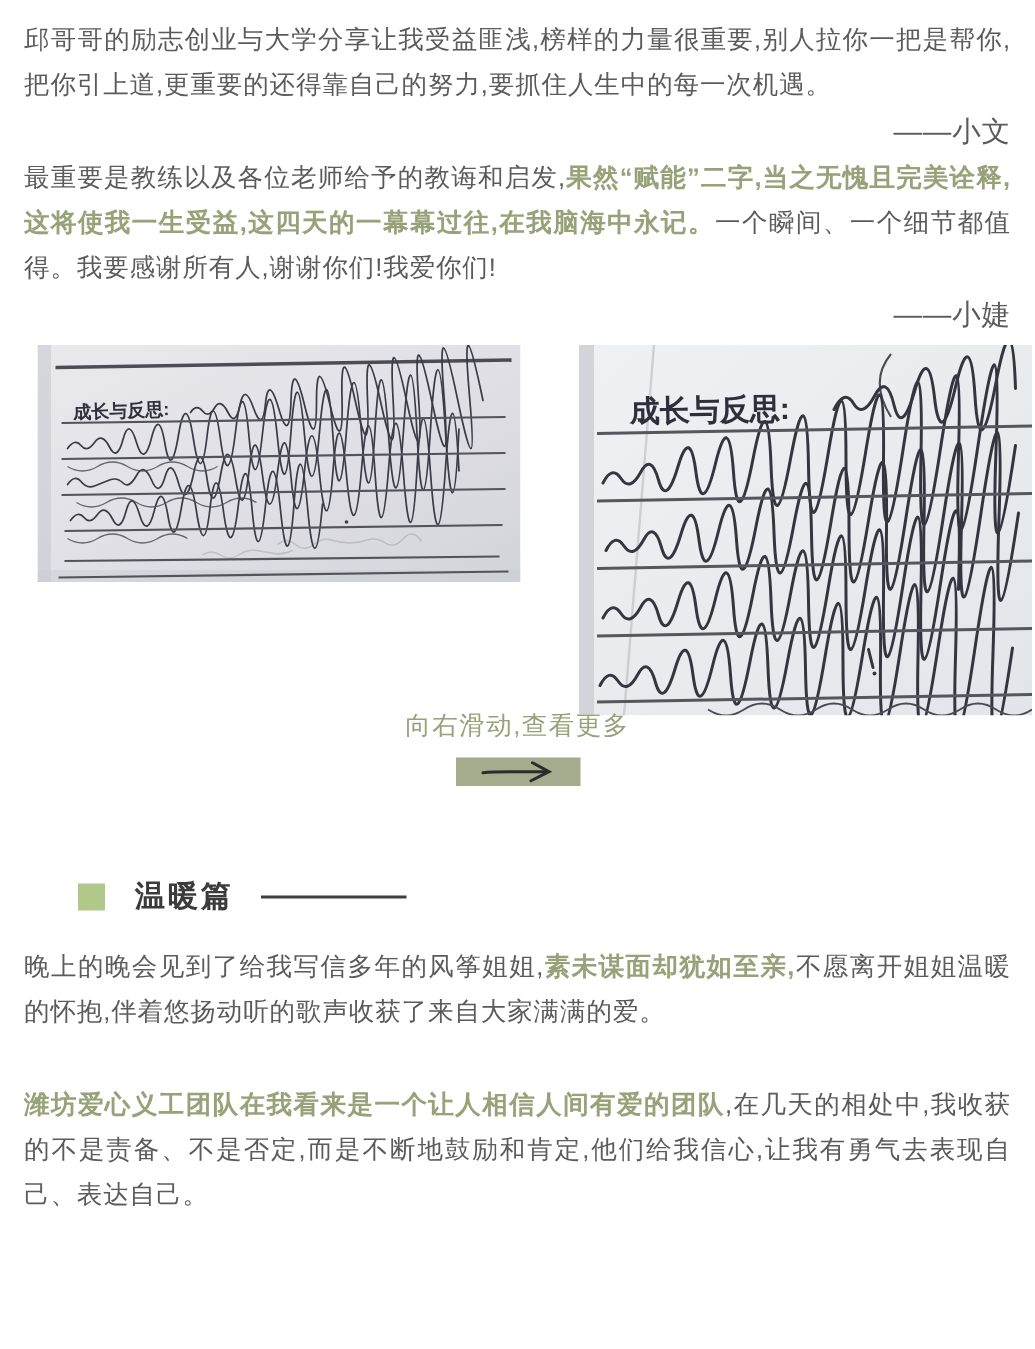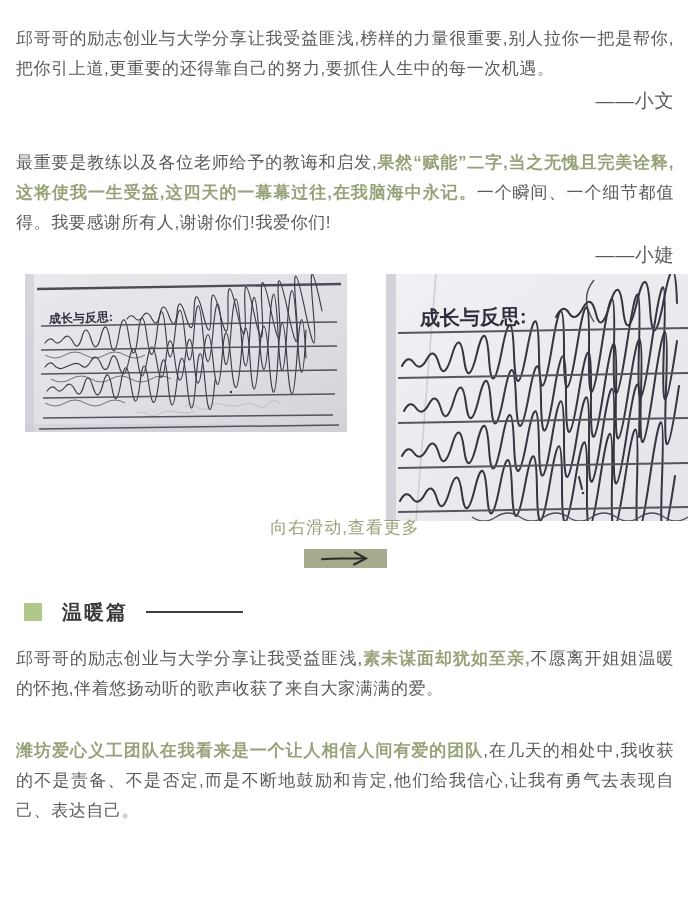--- a/index.html
+++ b/index.html
@@ -21,41 +21,41 @@
   .content{padding:0 16px;}
   .para{
     font-size:17px;line-height:30px;letter-spacing:0.6px;
     text-align:justify;color:var(--body-text);
   }
   .seg.accent{color:var(--accent-green);font-weight:bold;}
   .attribution{
     font-size:19px;line-height:30px;text-align:right;
     margin-top:2px;color:var(--body-text);letter-spacing:0.6px;
   }
-  .p1{padding-top:24px;}
-  .p2{margin-top:32px;}
+  .p1{padding-top:12px;}
+  .p2{}
   .p3{margin-top:22px;}
   .p4{margin-top:32px;}
   .gallery{
     margin-top:4px;padding-left:25px;
     display:flex;align-items:flex-start;gap:39px;
     width:690px;overflow:hidden;
   }
   .note{flex:0 0 auto;display:block;cursor:grab;}
   .swipe-row{
     margin-top:27px;height:20px;
     display:flex;justify-content:flex-end;align-items:center;gap:10px;flex-direction:column;
   }
   .swipe-text{font-size:17px;color:var(--accent-green);letter-spacing:1px;}
   .arrow-bar{
     width:83px;height:19px;background:var(--arrow-bar);
     display:inline-flex;align-items:center;justify-content:center;
   }
   .section-header{
-    margin-top:34px;padding-left:24px;height:20px;
+    margin-top:64px;padding-left:52px;height:20px;
     display:flex;align-items:center;
   }
   .bullet{width:18px;height:18px;background:var(--bullet-green);display:inline-block;}
   .section-title{
     margin-left:20px;font-size:20px;font-weight:bold;
     color:var(--heading-text);letter-spacing:2px;line-height:20px;
   }
   .divider{margin-left:18px;width:97px;height:2px;background:#3f3f3f;display:inline-block;}
   svg text{font-family:"Liberation Sans","DejaVu Sans",sans-serif;}
 </style>
@@ -162,20 +162,20 @@
 
 <div class="section-header">
   <span class="bullet"></span>
   <h2 class="section-title">温暖篇</h2>
   <span class="divider"></span>
 </div>
 
 <div class="content">
 
   <section class="block p3">
-    <p class="para"><span class="seg">邱哥哥的励志创业与大学分享让我受益匪浅,</span><span class="seg accent">素未谋面却犹如至亲,</span><span class="seg">不愿离开姐姐温暖的怀抱,伴着悠扬动听的歌声收获了来自大家满满的爱。</span></p>
+    <p class="para"><span class="seg">晚上的晚会见到了给我写信多年的风筝姐姐,</span><span class="seg accent">素未谋面却犹如至亲,</span><span class="seg">不愿离开姐姐温暖的怀抱,伴着悠扬动听的歌声收获了来自大家满满的爱。</span></p>
   </section>
 
   <section class="block p4">
     <p class="para"><span class="seg accent">潍坊爱心义工团队在我看来是一个让人相信人间有爱的团队</span><span class="seg">,在几天的相处中,我收获的不是责备、不是否定,而是不断地鼓励和肯定,他们给我信心,让我有勇气去表现自己、表达自己。</span></p>
   </section>
 
 </div>
 
 </body></html>

